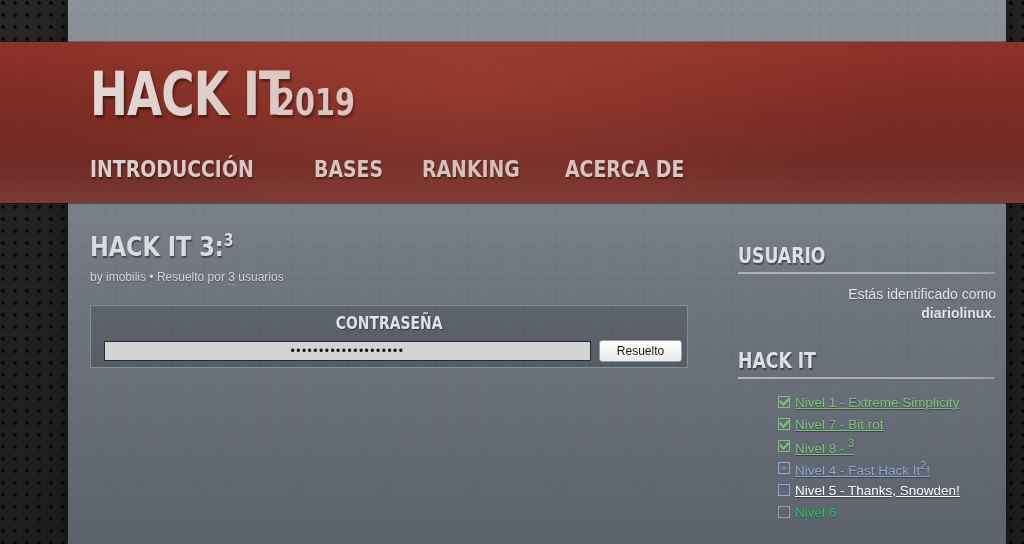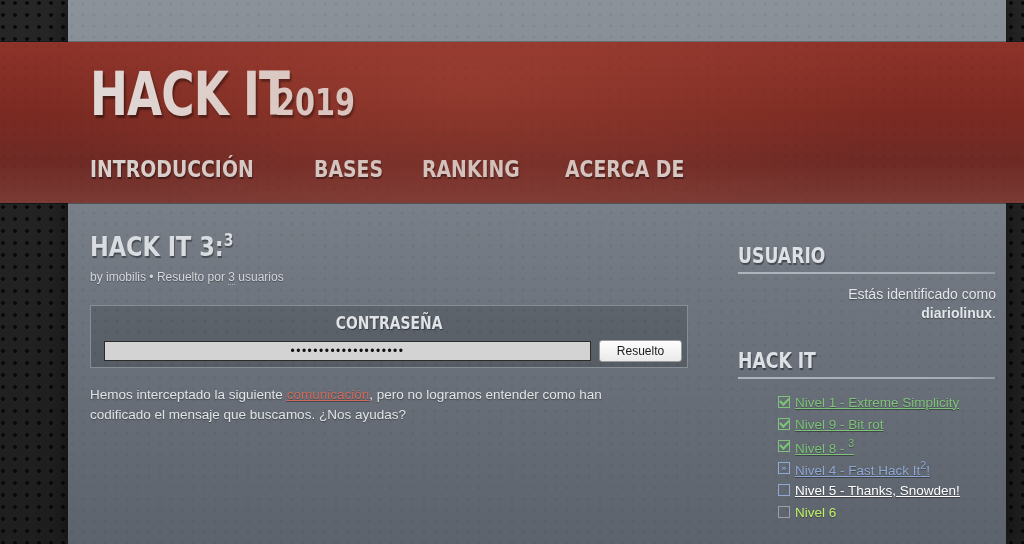--- a/index.html
+++ b/index.html
@@ -299,21 +299,21 @@
     font-size: 13.5px;
     text-shadow: 0 1px 1px rgba(0,0,0,0.35);
     cursor: pointer;
     padding-left: 40px;
   }
   .level .label { text-decoration: underline; }
   .level.solved { color: #7ec37a; }
   .level.solved .label { text-decoration-color: #7ec37a; }
   .level.current { color: #8fa8d4; }
   .level.open { color: #ffffff; }
-  .level.locked { color: #bef264; cursor: default; }
+  .level.locked { color: #22c55e; cursor: default; }
   .level.locked .label { text-decoration: none; }
 
   .cbox {
     width: 12px;
     height: 12px;
     box-sizing: border-box;
     border: 1.5px solid #7ec37a;
     background: transparent;
     display: inline-flex;
     align-items: center;
@@ -367,21 +367,20 @@
     <div class="byline"><span>by imobilis • Resuelto por </span><span class="dotted">3</span><span> usuarios</span></div>
 
     <div class="password-box">
       <div class="password-legend"><span>Contraseña</span></div>
       <div class="password-row">
         <input class="password-input" type="text" value="••••••••••••••••••••" style="">
         <button class="show-button">Resuelto</button>
       </div>
     </div>
 
-    <p class="body-text"><span>Hemos interceptado la siguiente </span><a href="#">comunicación</a><span>, pero no logramos entender como han codificado el mensaje que buscamos. ¿Nos ayudas?</span></p>
   </div>
 
   <div class="sidebar">
 
     <h2 class="side-heading">Usuario</h2>
     <div class="side-rule"></div>
 
     <div class="user-block">
       <span>Estás identificado como</span><br>
       <b>diariolinux</b><span>.</span>
@@ -392,21 +391,21 @@
       <div class="side-rule"></div>
     </div>
 
     <ul class="levels">
       <li class="level solved">
         <span class="cbox check"></span>
         <span class="label">Nivel 1 - Extreme Simplicity</span>
       </li>
       <li class="level solved">
         <span class="cbox check"></span>
-        <span class="label">Nivel 9 - Bit rot</span>
+        <span class="label">Nivel 7 - Bit rot</span>
       </li>
       <li class="level solved">
         <span class="cbox check"></span>
         <span class="label"><span>Nivel 8 - </span><sup>3</sup></span>
       </li>
       <li class="level current">
         <span class="cbox blue arrow">»</span>
         <span class="label"><span>Nivel 4 - Fast Hack It</span><sup>2</sup><span>!</span></span>
       </li>
       <li class="level open">

